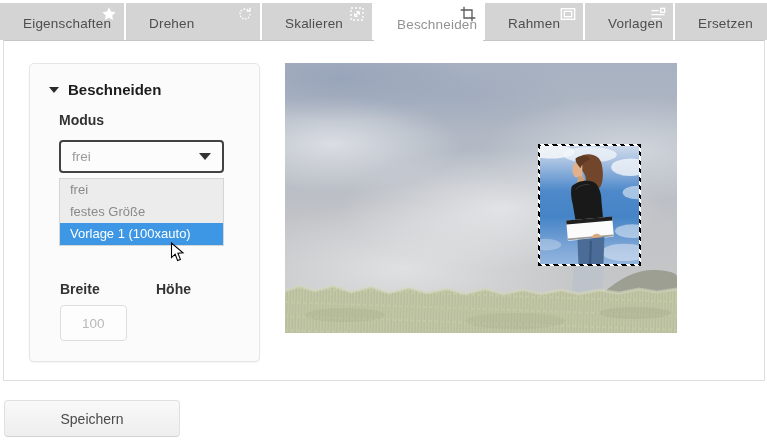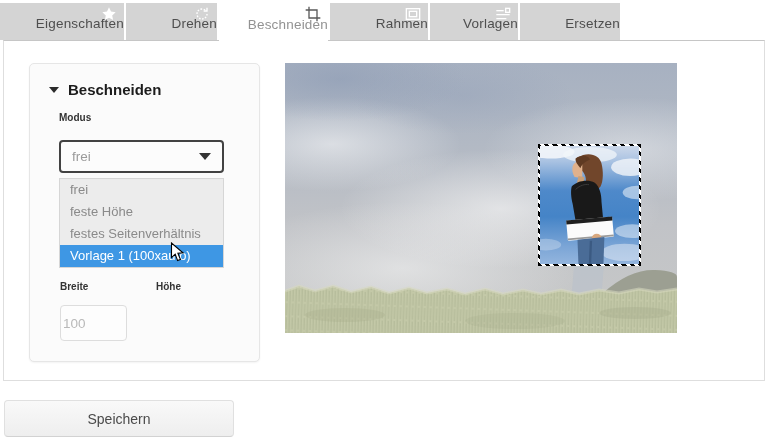--- a/index.html
+++ b/index.html
@@ -6,22 +6,22 @@
   html,body { background:#fff; }
   body {
     width:767px; height:444px; overflow:hidden; position:relative;
     font-family:"Liberation Sans","DejaVu Sans",sans-serif;
     -webkit-font-smoothing:antialiased;
   }
   
   .tabbar { position:absolute; left:0; top:3px; display:flex; gap:2px; z-index:3; }
   .tab {
     height:37px; background:#d4d4d4; position:relative;
-    display:flex; align-items:center; justify-content:flex-end;
-    color:#4e4e4e; font-size:13.5px; letter-spacing:.2px; cursor:pointer;
+    display:flex; align-items:center; justify-content:flex-start;
+    color:#4e4e4e; font-size:13.5px; letter-spacing:.2px; cursor:pointer;padding-left:23px;
   }
   .tab .tab-label { transform:translateY(2px); }
   .tab.active {
     background:#fff; height:38px; z-index:4; color:#929292;
   }
   .tab-icon { position:absolute; top:3px; right:7px; width:16px; height:16px; }
   .tab-icon svg { width:16px; height:16px; display:block; }
   
   .content {
     position:absolute; left:3px; top:40px; width:762px; height:341px;
@@ -32,21 +32,21 @@
     position:absolute; left:25px; top:22px; width:231px; height:299px;
     background:#fbfbfb; border:1px solid #e6e6e6; border-radius:5px;
     box-shadow:0 1px 2px rgba(0,0,0,.05);
   }
   .panel-header { position:absolute; left:19px; top:17px; display:flex; align-items:center; cursor:pointer; }
   .tri-down {
     width:0; height:0; border-left:5px solid transparent; border-right:5px solid transparent;
     border-top:6px solid #2b2b2b; margin-right:9px;
   }
   .panel-title { font-size:15px; font-weight:bold; color:#1c1c1c; }
-  .field-label { position:absolute; font-size:10px; font-weight:bold; color:#333; }
+  .field-label { position:absolute; font-size:14px; font-weight:bold; color:#333; }
   .lbl-modus { left:29px; top:48px; }
   
   .select {
     position:absolute; left:29px; top:76px; width:165px; height:33px;
     background:#fcfcfc; border:2px solid #424242; border-radius:4px;
     display:flex; align-items:center; cursor:pointer;
   }
   .select-value { color:#9a9a9a; font-size:13.5px; padding-left:11px; flex:1; }
   .chev-down {
     width:0; height:0; border-left:6px solid transparent; border-right:6px solid transparent;
@@ -60,21 +60,21 @@
   .opt {
     height:22px; line-height:22px; font-size:13px; color:#8a8a8a;
     padding-left:10px; white-space:nowrap; overflow:hidden; cursor:default;
   }
   .opt.selected { background:#3e97e4; color:#fff; }
   .lbl-breite { left:30px; top:217px;text-align:center; }
   .lbl-hoehe  { left:126px; top:217px; }
   .dim-input {
     position:absolute; top:241px; width:67px; height:36px;
     border:1px solid #ddd; border-radius:4px; background:#fdfdfd;
-    color:#b9b9b9; font-size:13.5px; font-family:inherit; padding-left:2px; outline:none;
+    color:#b9b9b9; font-size:13.5px; font-family:inherit; padding-left:21px; outline:none;
   }
   .inp-breite { left:30px; }
   .inp-hoehe  { left:126px; }
   
   .photo {
     position:absolute; left:281px; top:22px; width:392px; height:270px; overflow:hidden; cursor:crosshair;
     background:
       radial-gradient(180px 60px at 14% 6%, rgba(138,153,179,.55), transparent 70%),
       radial-gradient(160px 55px at 45% 12%, rgba(148,161,184,.45), transparent 70%),
       radial-gradient(190px 70px at 12% 30%, rgba(252,252,252,.55), transparent 68%),
@@ -86,46 +86,55 @@
   .photo-overlay { position:absolute; left:0; top:0; width:392px; height:270px; display:block; }
   .crop-region {
     position:absolute; left:253px; top:81px; width:103px; height:122px;
     border:2px solid; border-image:repeating-linear-gradient(45deg,#000 0 3px,#fff 3px 6px) 2;
     overflow:hidden; cursor:move;
     background:linear-gradient(180deg,#ccd8ea 0%,#a9c2e2 13%,#4e89ca 38%,#4584c7 60%,#7ba5d6 85%,#93b5de 100%);
   }
   .crop-region svg { position:absolute; left:0; top:0; width:100%; height:100%; }
   
   .save-btn {
-    position:absolute; left:4px; top:400px; width:230px; height:37px;
+    position:absolute; left:4px; top:400px; width:176px; height:37px;
     background:linear-gradient(180deg,#f9f9f9,#eeeeee);
     border:1px solid #e0e0e0; border-bottom-color:#d2d2d2; border-radius:4px;
     font-size:14px; color:#4a4a4a; font-family:inherit; cursor:pointer;text-align:center;
   }
   
   .cursor { position:absolute; left:170px; top:242px; z-index:9; pointer-events:none; }
 </style>
 </head>
 <body>
 
 <div class="tabbar">
   <div class="tab" style="width:124px">
     <span class="tab-label">Eigenschaften</span>
     <span class="tab-icon">
       <svg viewBox="0 0 24 24">
           <path d="M12 2l3 6.4 7 .9-5.2 4.8 1.4 6.9L12 17.5 5.8 21l1.4-6.9L2 9.3l7-.9z" fill="#fff"></path>
         </svg>
     </span>
   </div>
-  <div class="tab" style="width:91px">
+  <div class="tab" style="width:134px">
     <span class="tab-label">Drehen</span>
     <span class="tab-icon">
       <svg viewBox="0 0 24 24" fill="none" stroke="#fff" stroke-width="2">
         <path d="M19.5 12a7.5 7.5 0 1 1-2.6-5.7" stroke-dasharray="2.4 2.2"></path>
         <path d="M19.5 2.5v5h-5"></path>
+      </svg>
+    </span>
+  </div>
+  <div class="tab" style="width:110px">
+    <span class="tab-label">Skalieren</span>
+    <span class="tab-icon">
+      <svg viewBox="0 0 24 24" fill="none" stroke="#fff" stroke-width="2">
+        <rect x="3" y="3" width="18" height="18" stroke-dasharray="3 3"></rect>
+        <path d="M8.5 15.5l7-7M15.5 8.5h-4.5M15.5 8.5v4.5M8.5 15.5h4.5M8.5 15.5v-4.5"></path>
       </svg>
     </span>
   </div>
   <div class="tab active" style="width:109px">
     <span class="tab-label">Beschneiden</span>
     <span class="tab-icon">
       <svg viewBox="0 0 24 24" fill="none" stroke="#5a5a5a" stroke-width="2">
         <path d="M6 1v17h17"></path>
           <path d="M1 6h17v17"></path>
       </svg>
@@ -165,22 +174,21 @@
 
     <div class="field-label lbl-modus">Modus</div>
 
     <div class="select">
       <span class="select-value">frei</span>
       <span class="chev-down"></span>
     </div>
 
     <div class="droplist">
       <div class="opt">frei</div>
-      <div class="opt">feste Höhe</div>
-      <div class="opt">festes Seitenverhältnis</div>
+      <div class="opt">festes Größe</div>
       <div class="opt selected">Vorlage 1 (100xauto)</div>
     </div>
 
     <div class="field-label lbl-breite">Breite</div>
     <div class="field-label lbl-hoehe">Höhe</div>
     <input class="dim-input inp-breite" readonly="" value="100" style="">
   </div>
 
   <div class="photo">
     <svg class="photo-overlay" viewBox="0 0 392 270" preserveAspectRatio="none">

